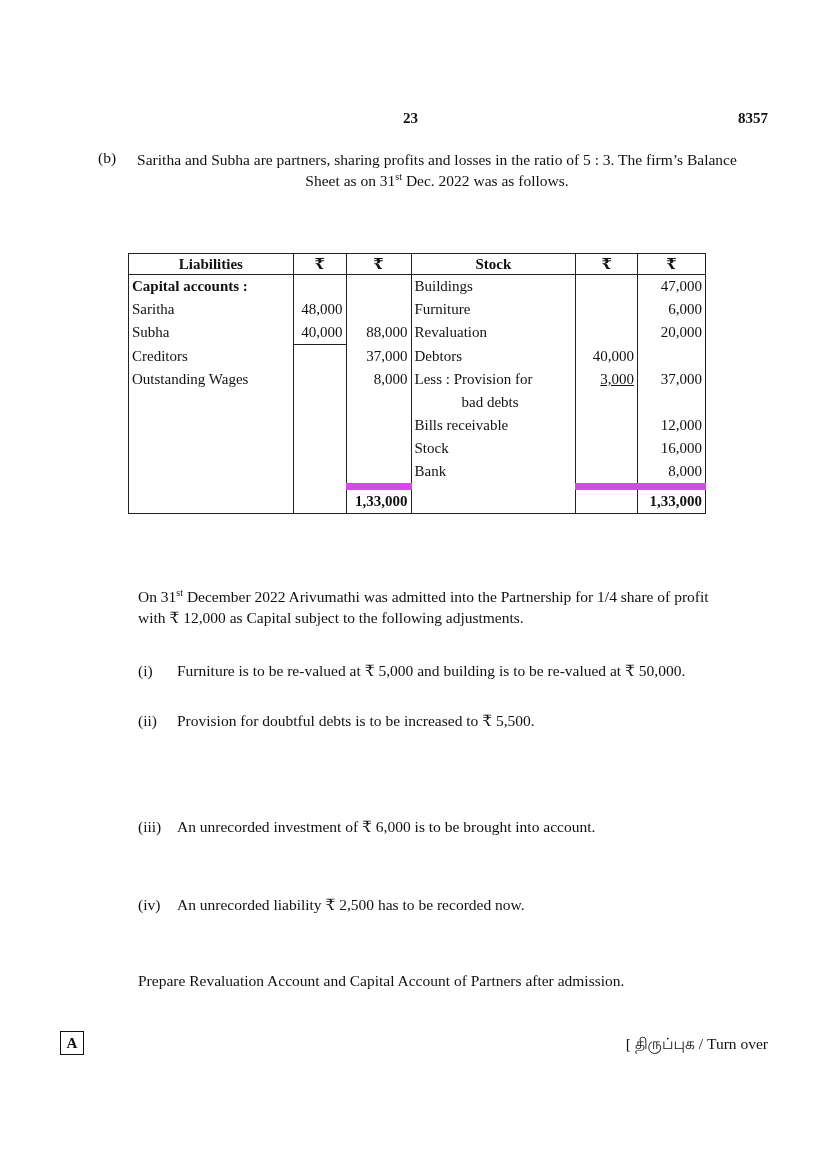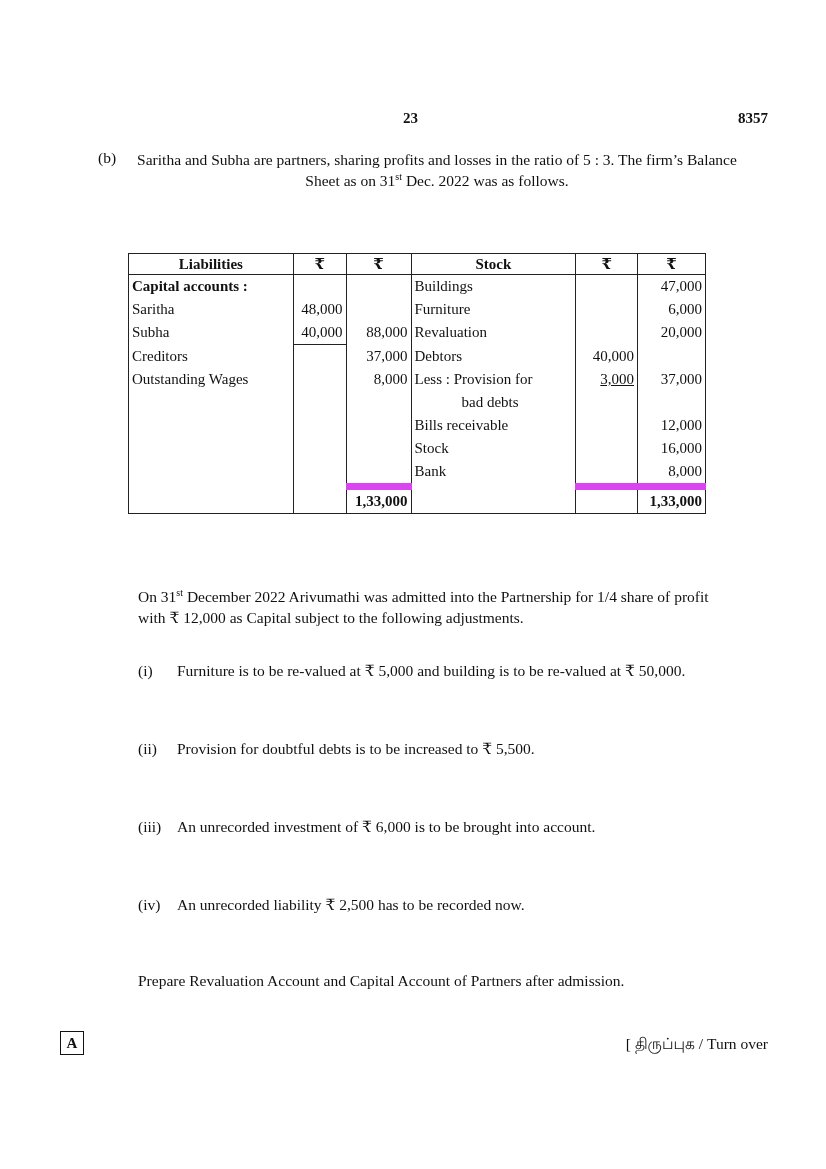--- a/index.html
+++ b/index.html
@@ -30,21 +30,21 @@
     table.bs td.indent2 { padding-left: 50px; }
     table.bs tr.last td { border-bottom: 1px solid #222; }
     table.bs tr.total td.tot { border-top: 7px solid #d946ef; font-weight: bold; }
     .underline-box { border-bottom: 1px solid #222 !important; }
     .ul { text-decoration: underline; }
 
     .para { left: 138px; top: 566px; width: 600px; font-size: 15.5px; line-height: 21px; margin-top: 20px; }
     .item { left: 138px; font-size: 15.5px; }
     .item .roman { display: inline-block; width: 39px; }
     .item1 { top: 662px; }
-    .item2 { top: 740px; }
+    .item2 { top: 712px; }
     .item3 { top: 818px; }
     .item4 { top: 896px; }
     .instr { left: 138px; top: 972px; font-size: 15.5px; }
     .box-a {
       left: 60px; top: 1031px; width: 22px; height: 22px; border: 1.5px solid #111;
       font-weight: bold; font-size: 15px; text-align: center; line-height: 22px;
     }
     .turn { right: 58px; top: 1035px; font-size: 15.5px; }
   </style>
 </head>

